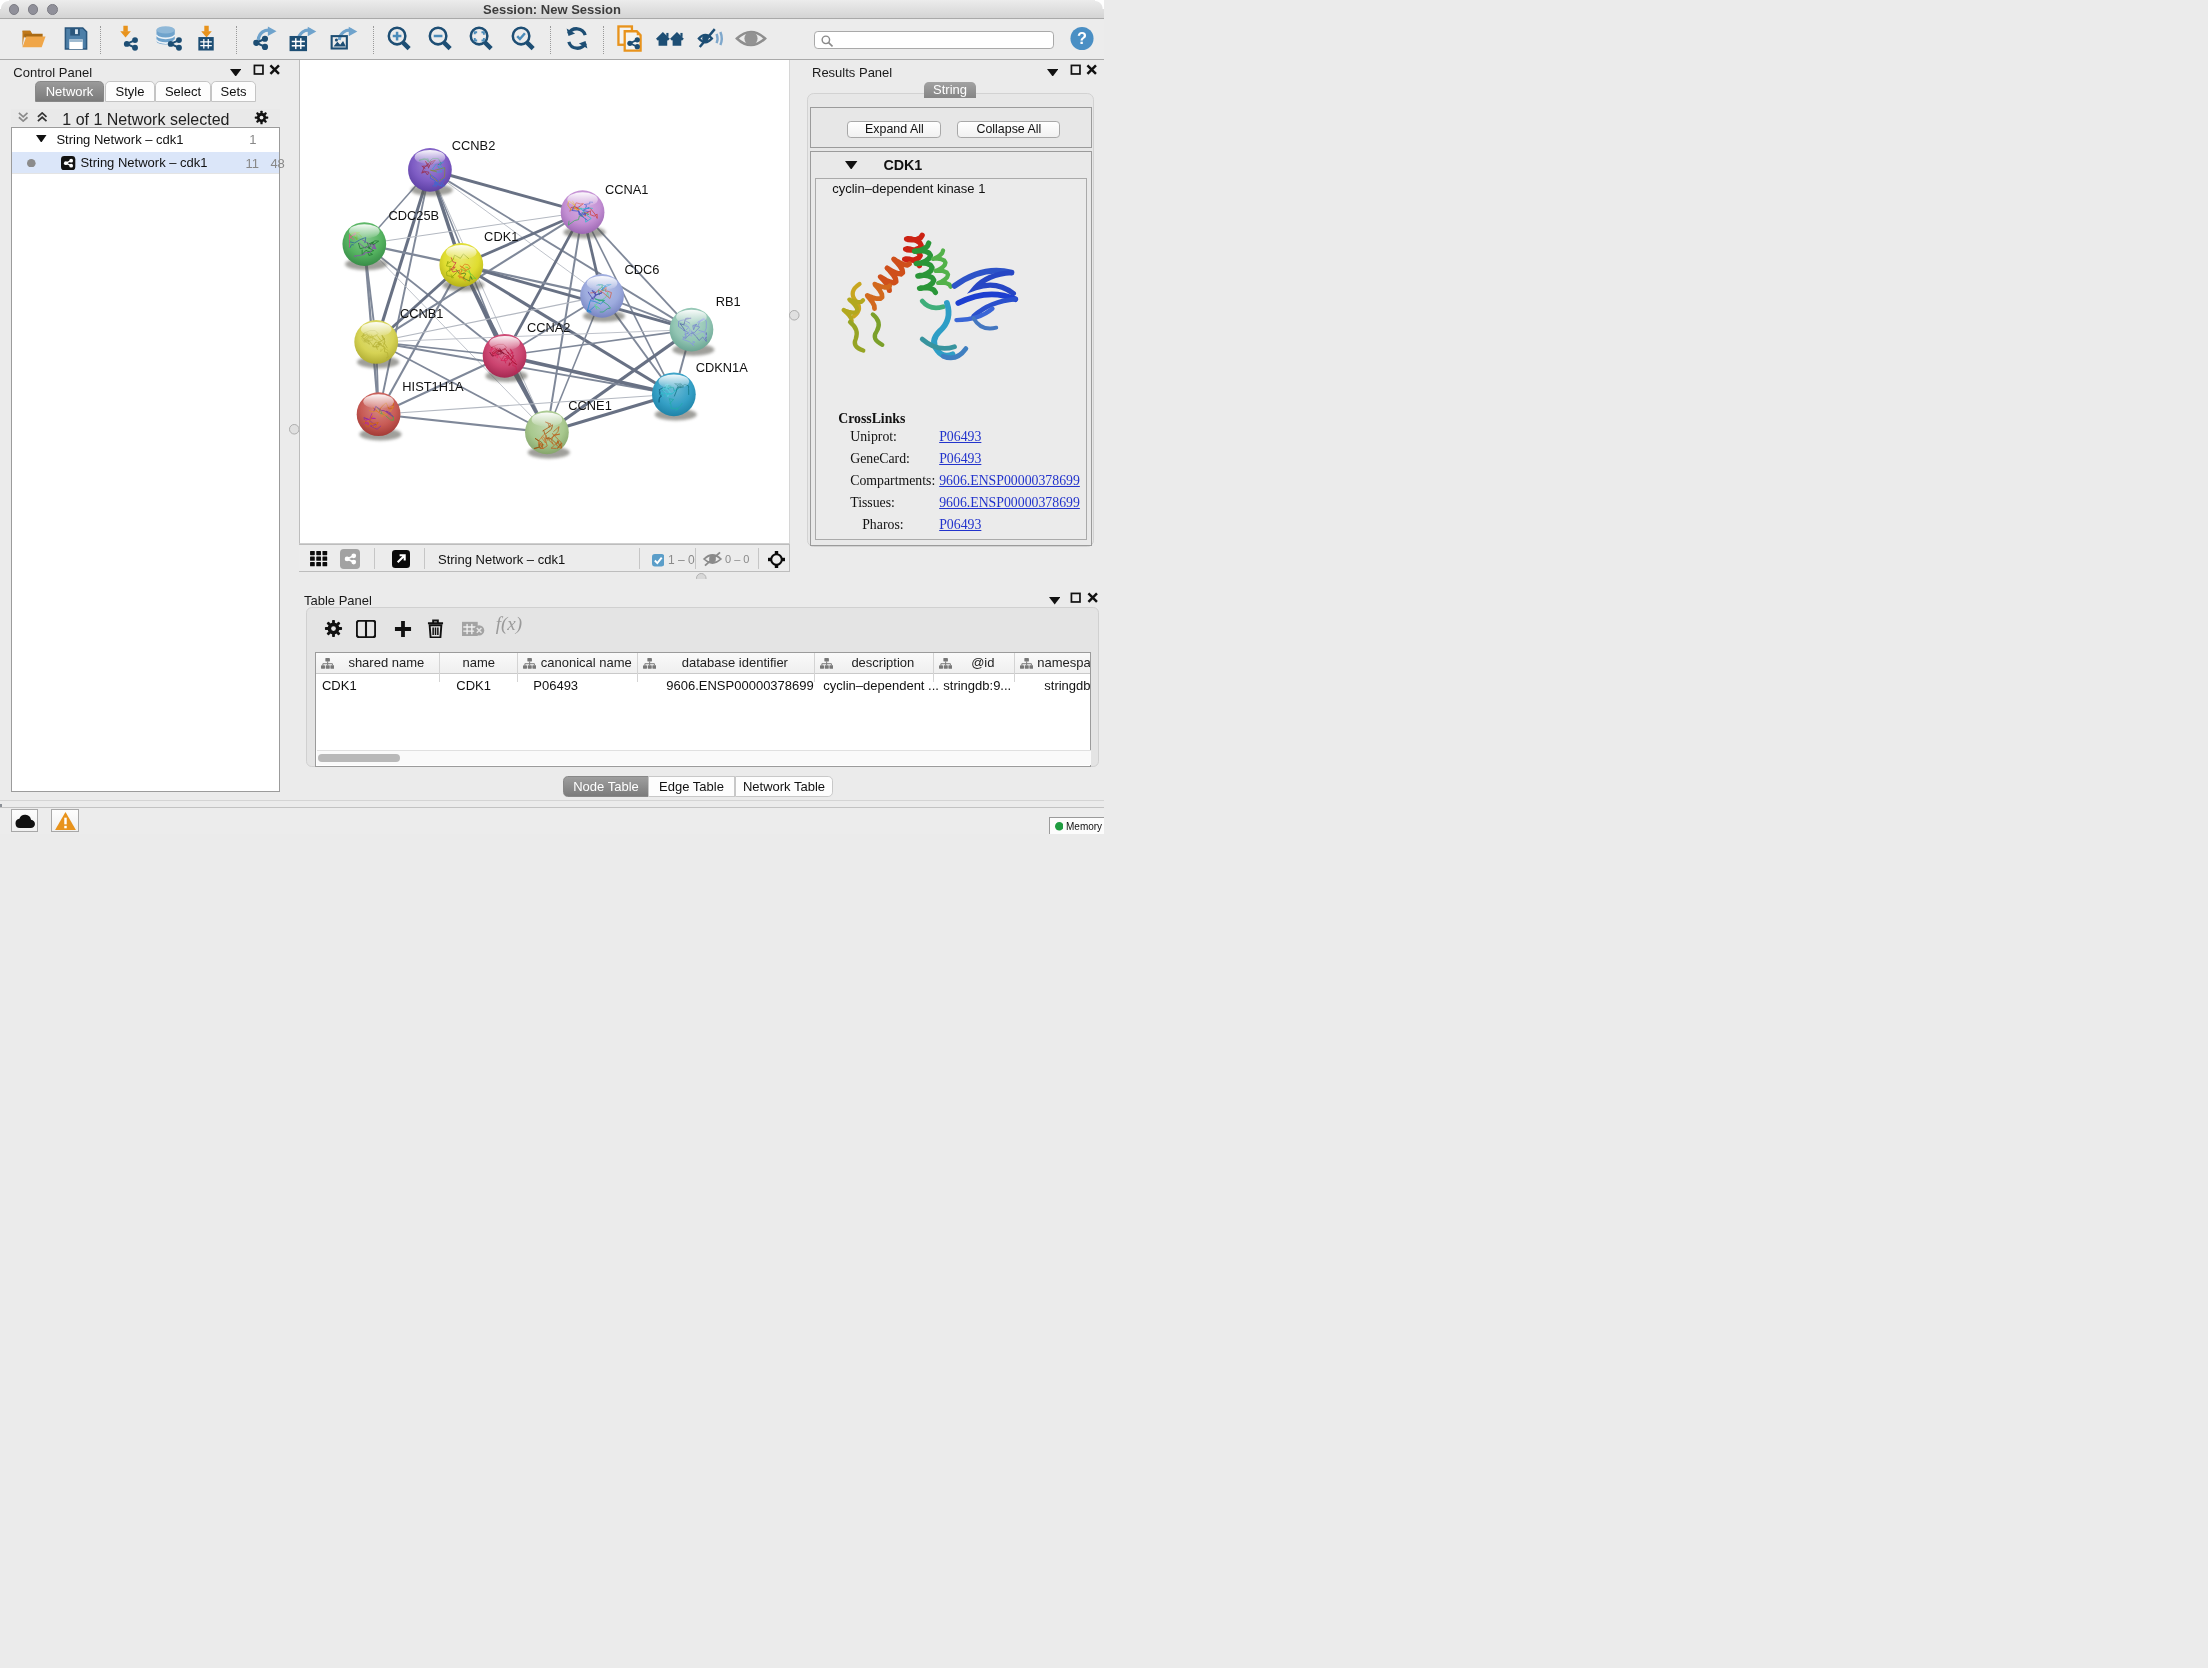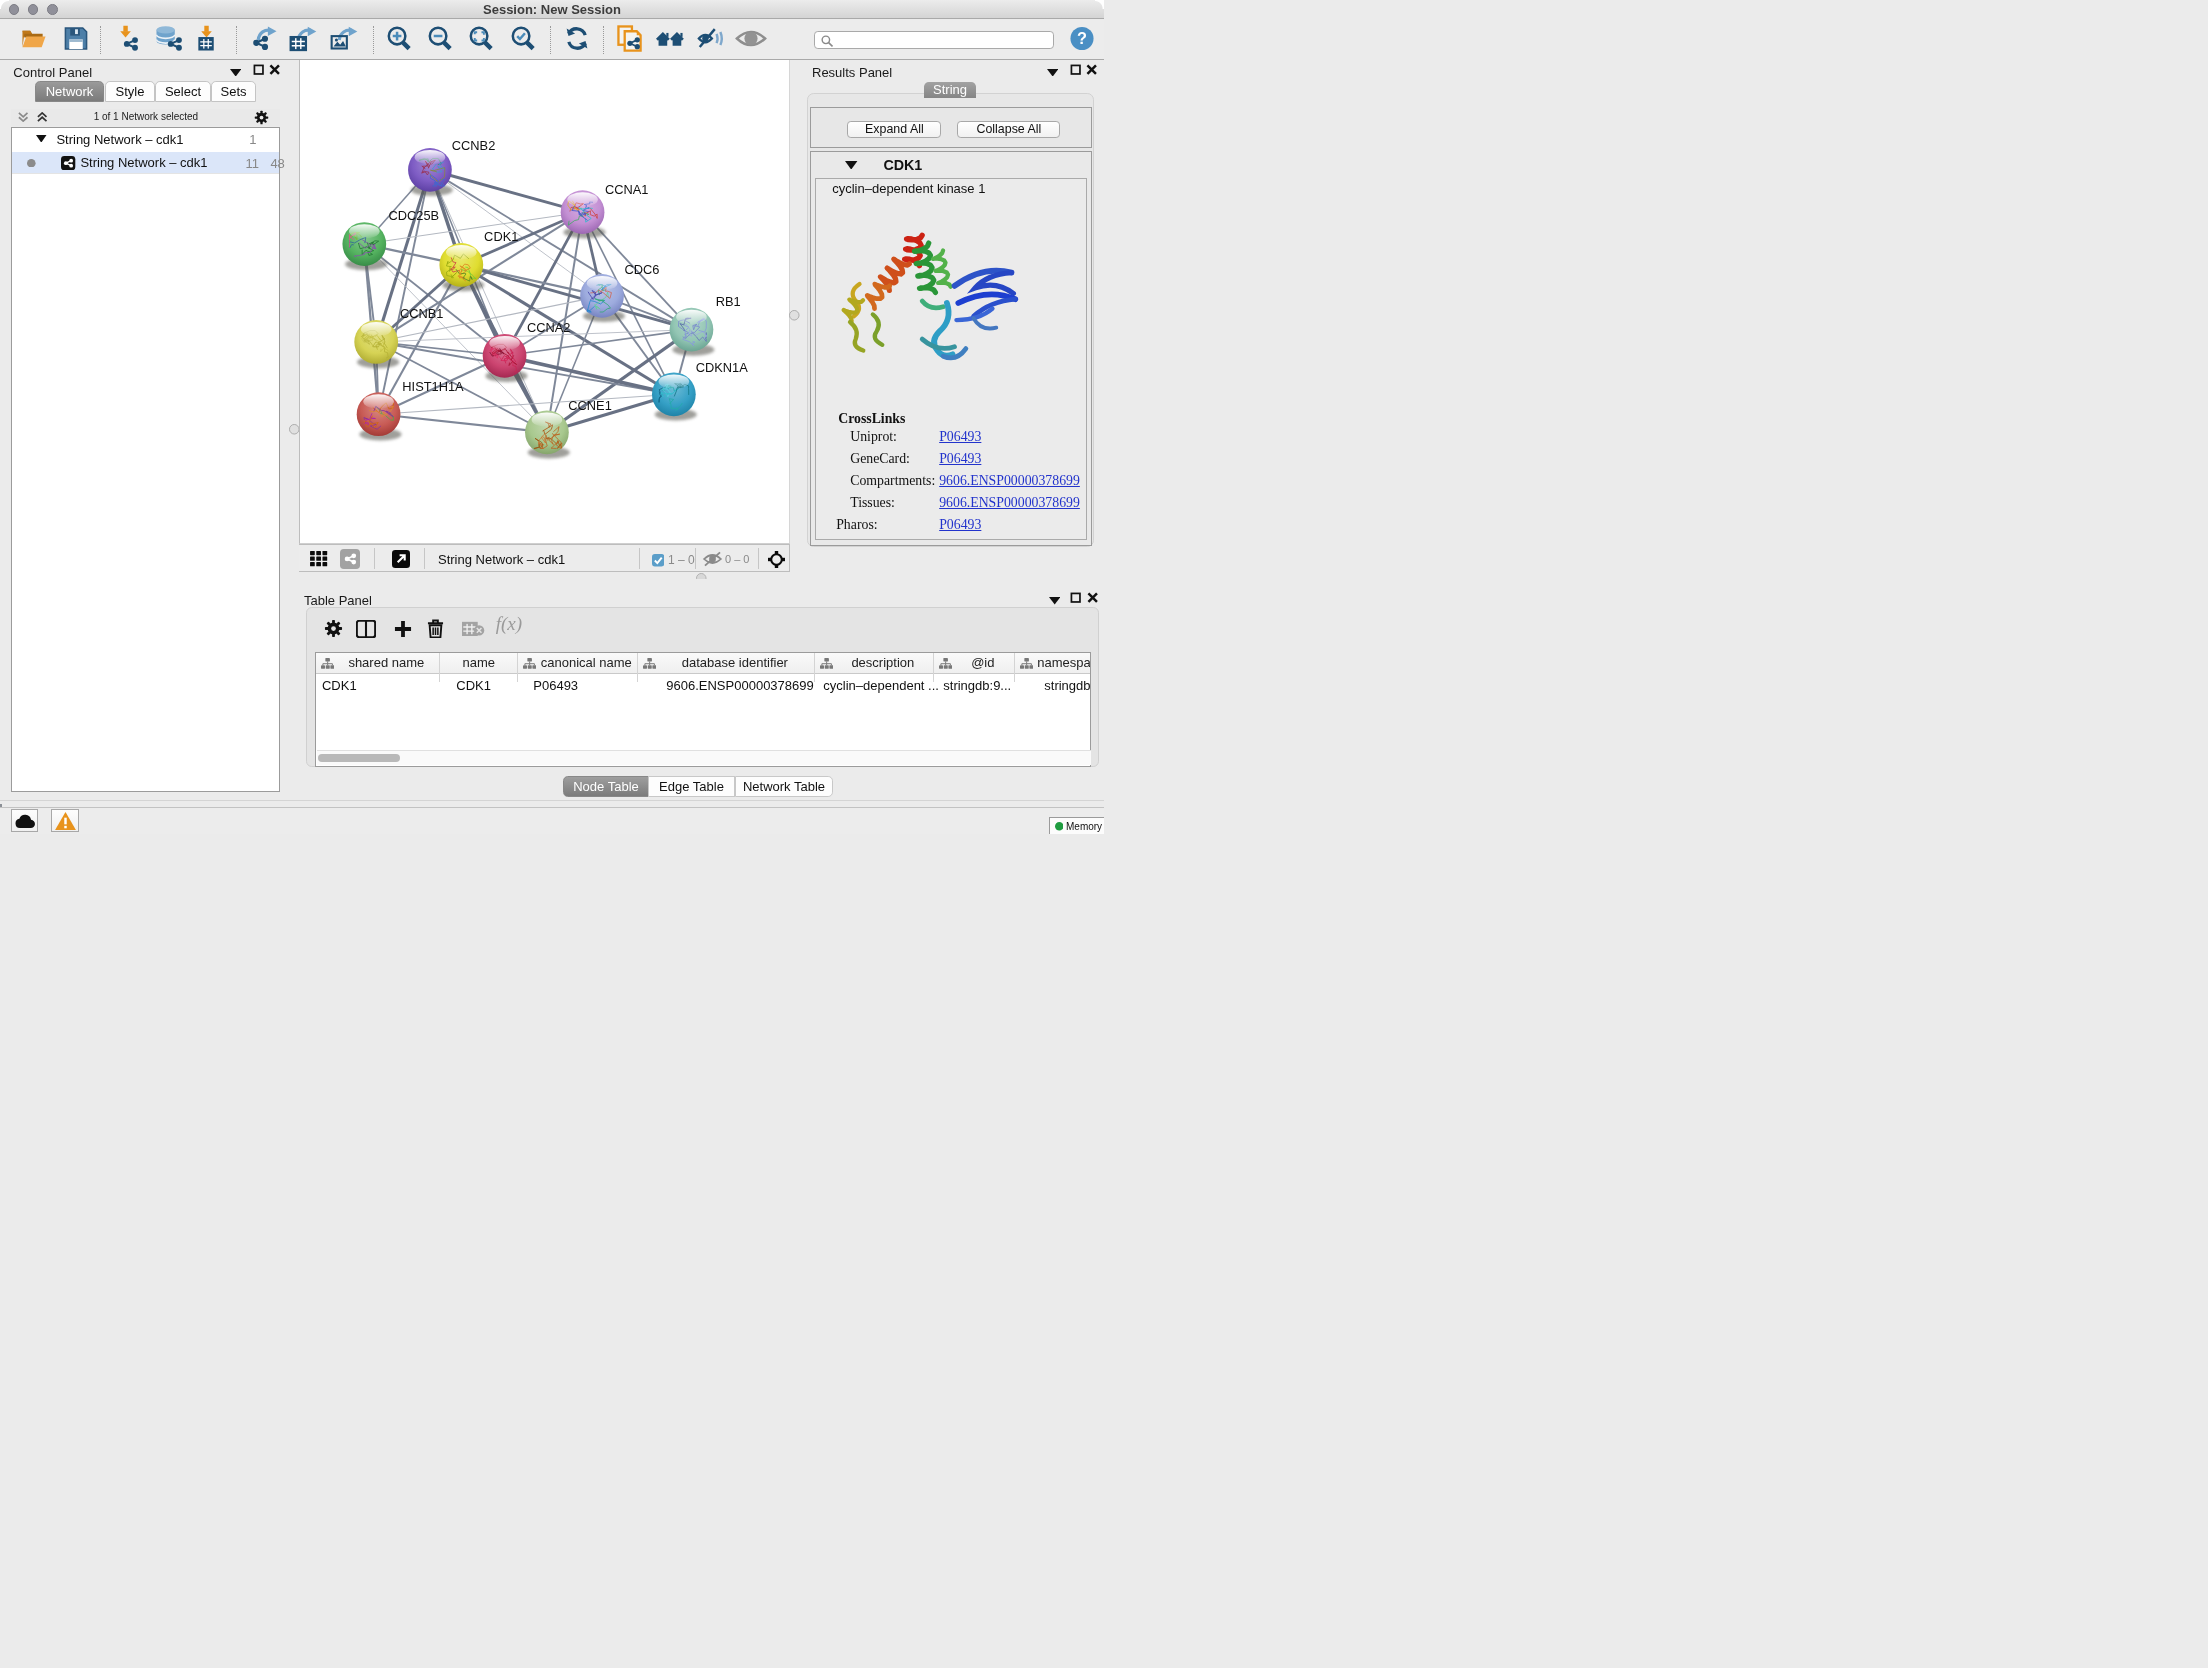--- a/index.html
+++ b/index.html
@@ -8,21 +8,21 @@
 #title { position:absolute; top:1.9px; width:100%; text-align:center; font-size:13px; font-weight:bold; color:#3c3c3c; }
 #toolbar { left:0; top:20px; width:1104px; height:40px; background:#ececec; border-bottom:1px solid #a9a9a9; }
 .tbi { position:absolute; top:50%; transform:translate(-50%,-50%); }
 .tsep { position:absolute; top:5.7px; height:28.5px; width:0; border-left:1.9px dotted #9a9a9a; }
 #searchbox { position:absolute; left:814px; top:11.4px; width:240px; height:18px; background:#fff; border:1px solid #a9a9a9; border-radius:3.8px; }
 .panel-title { font-size:13px; color:#1a1a1a; }
 
 #cp-tabs .tab { position:absolute; top:0; height:21px; background:#fdfdfd; border:1px solid #c4c4c4; border-radius:4.8px 4.8px 0 0; text-align:center; font-size:13px; color:#111; line-height:20px; }
 #cp-tabs .sel { background:linear-gradient(#9a9a9a,#7b7b7b); color:#fff; border-color:#888; }
 #cp-list { position:absolute; left:11.4px; top:67px; width:269px; height:665px; background:#fff; border:1px solid #9b9b9b; }
-#netlist-hdr { position:absolute; left:11.4px; top:49px; width:269px; height:17px; background:#e9e9e9; font-size:10px; color:#222; }
+#netlist-hdr { position:absolute; left:11.4px; top:49px; width:269px; height:17px; background:#e9e9e9; font-size:16px; color:#222; }
 .row2 { position:absolute; left:0; top:24px; width:267px; height:22px; background:#dbe6f9; border-bottom:1px solid #e4e4e4;}
 
 #netview { position:absolute; left:299px; top:60px; width:491px; height:484px; background:#fff; border-left:1px solid #bdbdbd; border-right:1px solid #d6d6d6; border-bottom:1px solid #cfcfcf; }
 #nvbar { position:absolute; left:299px; top:544px; width:491px; height:27.6px; background:#ececec; border:1px solid #bdbdbd; border-left:none; }
 .nvsep { position:absolute; top:2.9px; height:21px; width:1px; background:#c6c6c6; }
 
 #results { position:absolute; left:790px; top:60px; width:314px; height:519px; background:#ebebeb; }
 #res-outer { position:absolute; left:17px; top:33px; width:287px; height:454px; background:#e7e7e7; border:1px solid #d2d2d2; border-radius:6.7px; }
 #res-btnbox { position:absolute; left:2.4px; top:13.3px; width:282px; height:41px; border:1px solid #9b9b9b; }
 .wbtn { position:absolute; top:12.4px; height:17px; background:linear-gradient(#ffffff,#f1f1f1); border:1px solid #a8a8a8; border-radius:3.8px; font-size:12.4px; text-align:center; line-height:15px; color:#111; }
@@ -632,21 +632,21 @@
             </svg></div>
         <div class="crosslink abs" style="left:22px;top:232px;font-weight:bold;">CrossLinks</div>
         <div class="crosslink abs" style="left:34px;top:250px;">Uniprot:</div>
           <div class="clink abs" style="left:123px;top:250px;">P06493</div>
         <div class="crosslink abs" style="left:34px;top:272px;">GeneCard:</div>
           <div class="clink abs" style="left:123px;top:272px;">P06493</div>
         <div class="crosslink abs" style="left:34px;top:294px;">Compartments:</div>
           <div class="clink abs" style="left:123px;top:294px;">9606.ENSP00000378699</div>
         <div class="crosslink abs" style="left:34px;top:316px;">Tissues:</div>
           <div class="clink abs" style="left:123px;top:316px;">9606.ENSP00000378699</div>
-        <div class="crosslink abs" style="left:20px;top:338px;">Pharos:</div>
+        <div class="crosslink abs" style="left:46px;top:338px;">Pharos:</div>
           <div class="clink abs" style="left:123px;top:338px;">P06493</div>
       </div>
     </div>
   </div>
 </div>
 <svg class="abs" style="left:789px;top:310px;" width="10.5" height="10.5" viewBox="0 0 11 11">
     <circle cx="5.5" cy="5.5" r="5" fill="#e0e0e0" stroke="#aaa"></circle>
   </svg>
 
 <div id="tablepanel">

